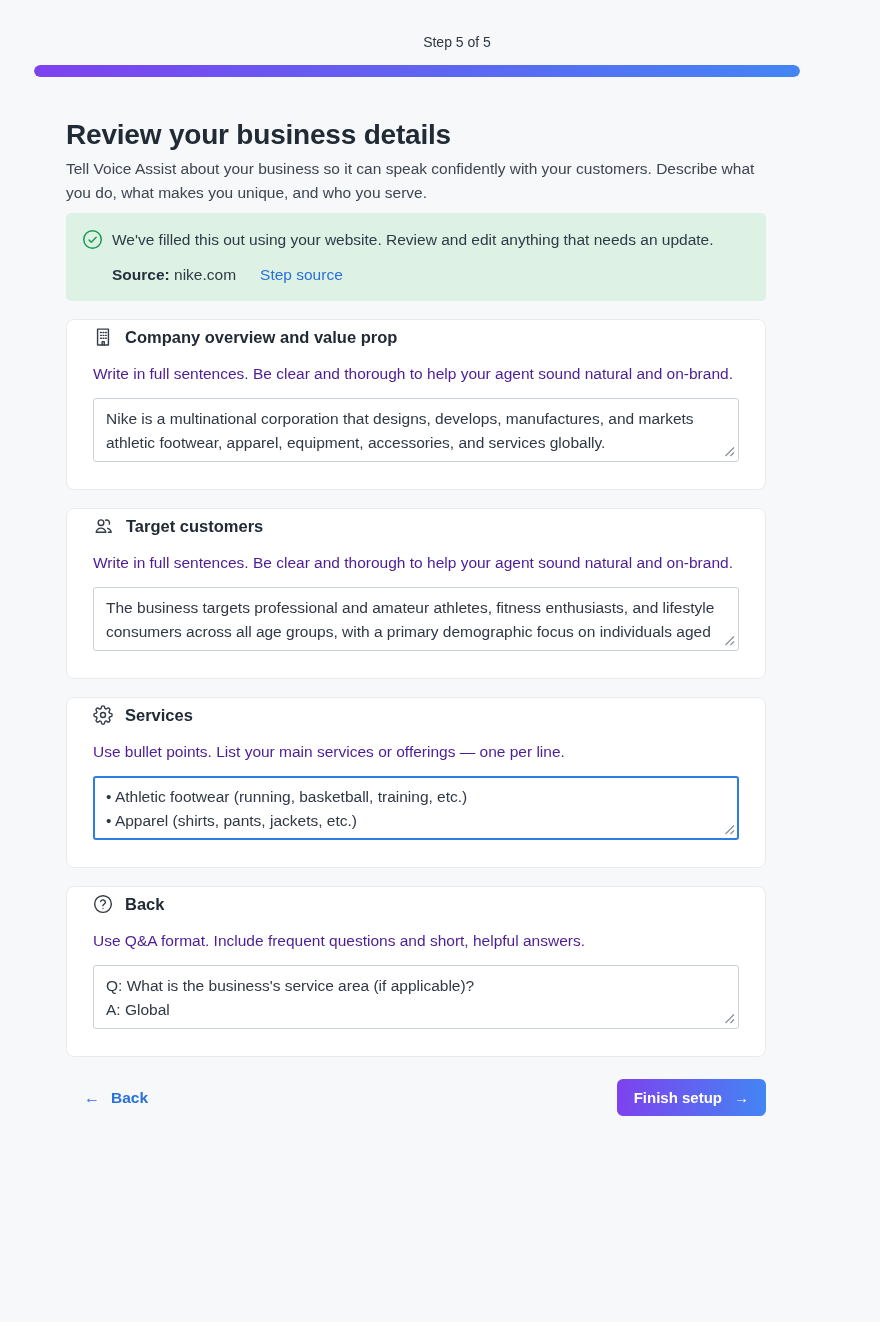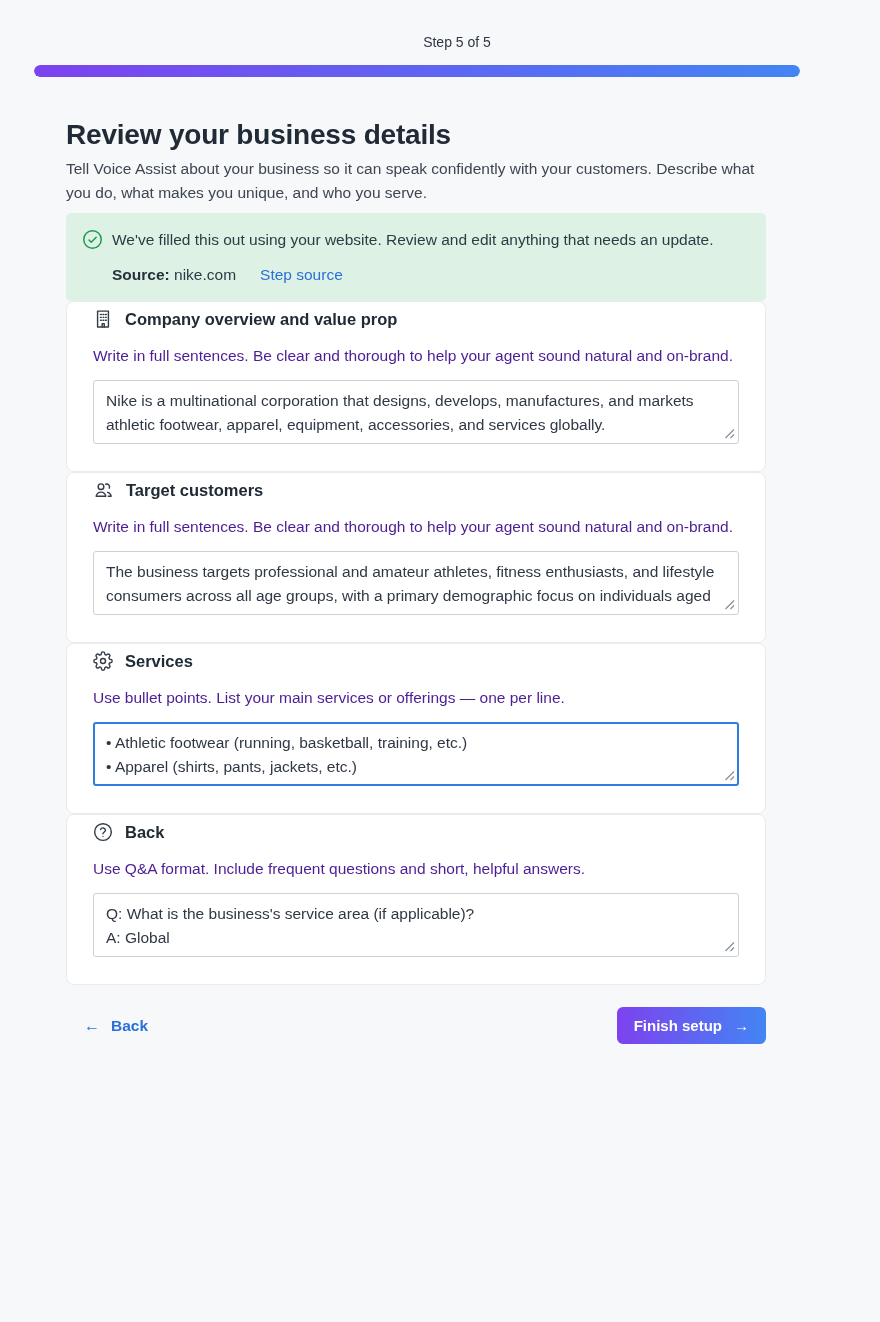--- a/index.html
+++ b/index.html
@@ -69,20 +69,21 @@
     line-height: 21px;
   }
   .banner-row2 b { font-weight: bold; color: #27313d; }
   .link {
     color: var(--link-blue, #2a70d8);
     text-decoration: none;
     cursor: pointer;
     margin-left: 14px;
   }
   .card {
+    margin-top: 18px;
     background: #ffffff;
     border: 1px solid #e9ebef;
     border-radius: 8px;
     padding: 7px 26px 27px 26px;
   }
   .card:first-of-type { margin-top: 20px; }
   .card-head {
     display: flex;
     align-items: center;
     gap: 12px;

